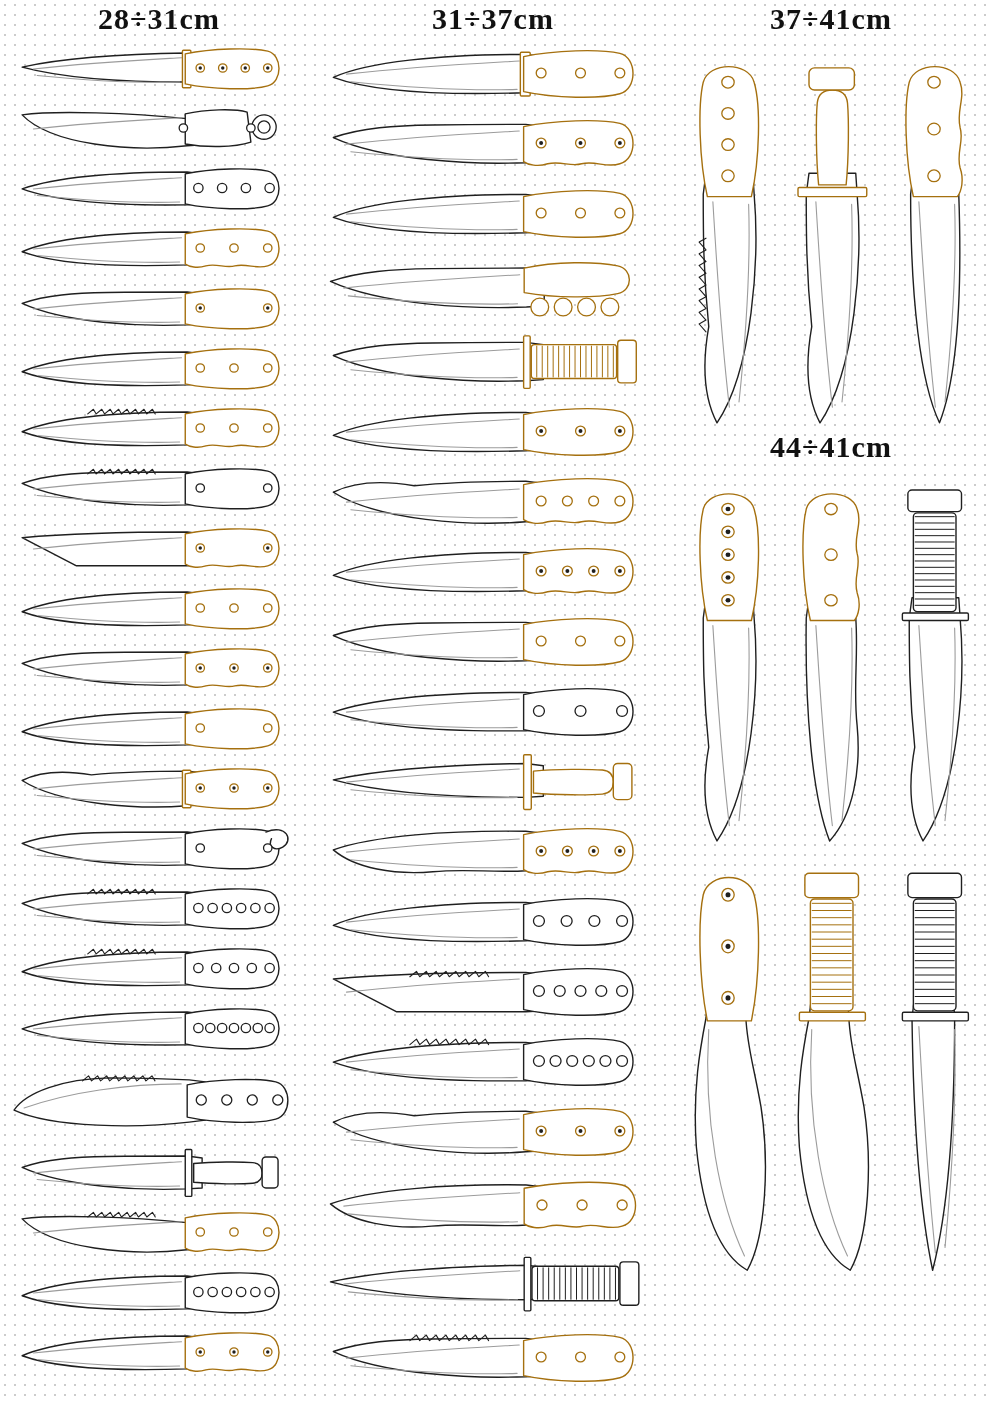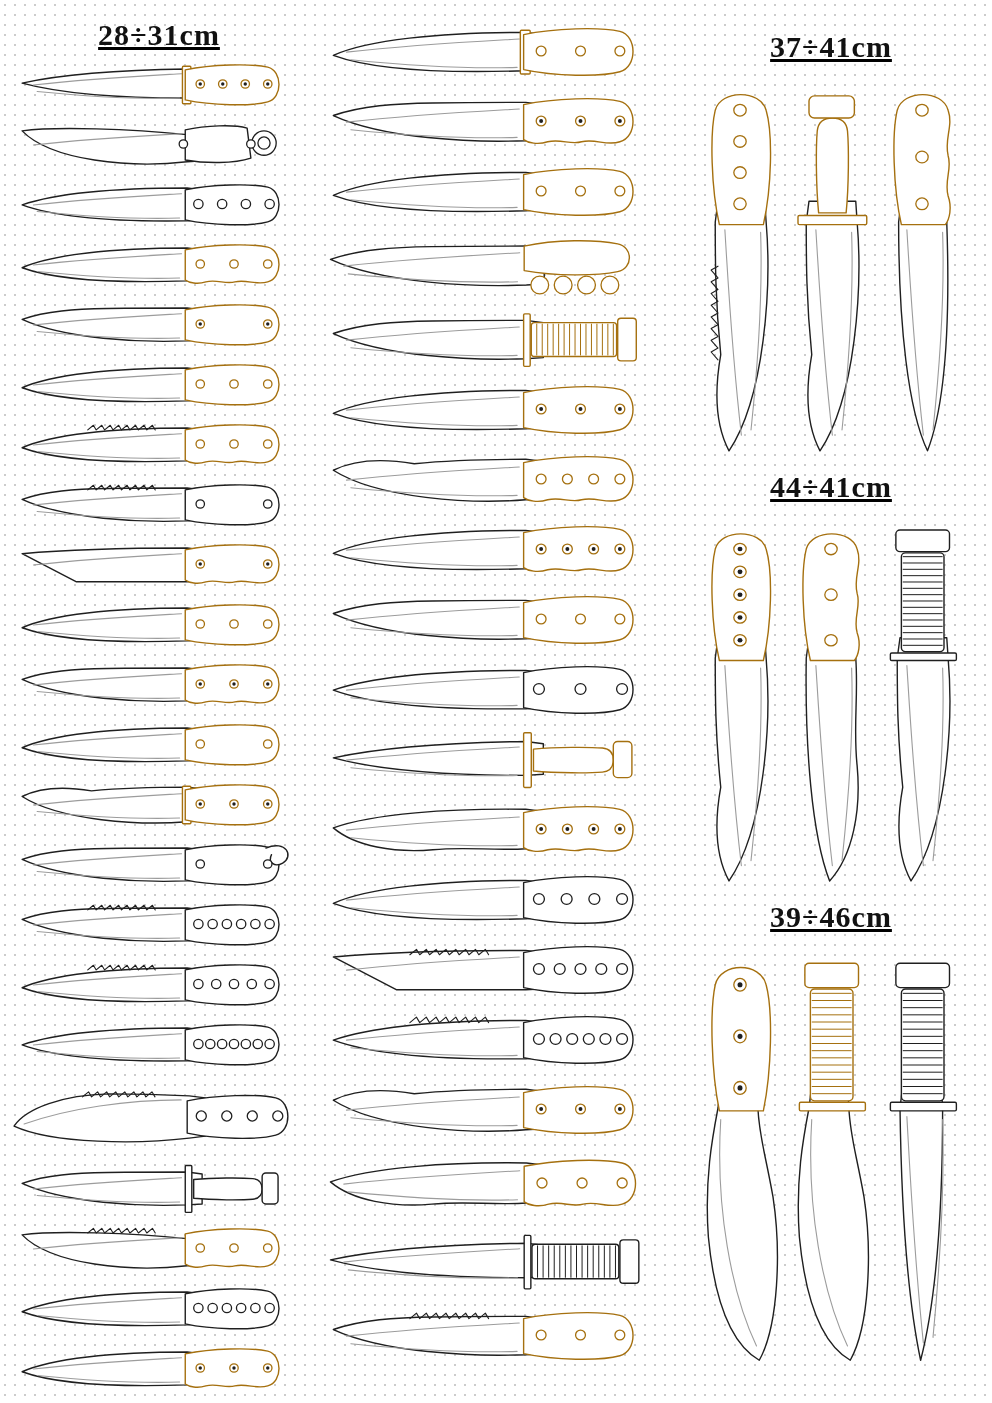--- a/index.html
+++ b/index.html
@@ -5,35 +5,35 @@
   html,body{margin:0;padding:0;background:#fff;}
   .page{
     position:relative;
     width:992px;height:1403px;
     background-color:#ffffff;
     background-image:radial-gradient(circle,#cccccc 1px,rgba(0,0,0,0) 1.1px);
     background-size:10px 10px;
     font-family:"Liberation Serif",serif;
     overflow:hidden;
   }
-  .col{position:absolute;top:16px;text-decoration:underline;}
+  .col{position:absolute;top:0;}
   .col1{left:8px;width:302px;}
   .col2{left:326px;width:334px;}
   .col3{left:678px;width:306px;}
   .hdr{
     margin:0;padding:2px 0 2px 0;
     text-align:center;
     font-size:30px;font-weight:bold;color:#111;
     height:34px;line-height:34px;
     letter-spacing:1px;
   }
   .rows{display:flex;flex-direction:column;}
   .knife-row{width:100%;}
   .knife-row svg{width:100%;height:100%;display:block;}
-  .vsec{margin:12px;}
+  .vsec{margin:0;}
   .vrow{display:flex;justify-content:space-between;align-items:flex-start;padding:0 6px;}
 </style>
 </head>
 <body>
 
 <div class="page">
 
   <div class="col col1">
     <h2 class="hdr">28÷31cm</h2>
     <div class="rows" id="c0">
@@ -352,20 +352,21 @@
               <circle cx="230" cy="32" r="1.8" stroke="none" fill="#1f1f1f" stroke-width="1.3" vector-effect="non-scaling-stroke"></circle>
               <circle cx="266" cy="32" r="4.5" stroke="#a5700f" fill="#fff" stroke-width="1.3" vector-effect="non-scaling-stroke"></circle>
               <circle cx="266" cy="32" r="1.8" stroke="none" fill="#1f1f1f" stroke-width="1.3" vector-effect="non-scaling-stroke"></circle>
             </g>
           </svg>
         </div>
       </div>
   </div>
 
   <div class="col col2">
+    <h2 class="hdr">31÷37cm</h2>
     <div class="rows" id="c1">
         <div class="knife-row" style="height: 70px;">
           <svg viewBox="0 0 300 64" preserveAspectRatio="xMidYMid meet">
             <g>
               <path d="M4 36 C35 22 100 15 180 15 L196 17 L196 49 L180 50 C120 52 45 51 4 36 Z" fill="#fff" stroke="#1f1f1f" stroke-width="1.4" stroke-linejoin="round" stroke-linecap="round" vector-effect="non-scaling-stroke"></path>
               <path d="M16 33 C80 26 140 23 174 21" fill="none" stroke="#9c9c9c" stroke-width="1.1" stroke-linejoin="round" stroke-linecap="round" vector-effect="non-scaling-stroke"></path>
               <path d="M20 40 C90 47 140 48 172 47" fill="none" stroke="#9c9c9c" stroke-width="1.1" stroke-linejoin="round" stroke-linecap="round" vector-effect="non-scaling-stroke"></path>
               <rect x="175" y="13" width="9" height="40" rx="1" stroke="#a5700f" fill="#fff" stroke-width="1.4" vector-effect="non-scaling-stroke"></rect>
               <path d="M178 17 C206 11 248 10 266 14 C282 18 282 47 266 51 C248 56 206 55 178 49 Z" fill="#fff" stroke="#a5700f" stroke-width="1.4" stroke-linejoin="round" stroke-linecap="round" vector-effect="non-scaling-stroke"></path>
               <circle cx="194" cy="32" r="4.5" stroke="#a5700f" fill="#fff" stroke-width="1.3" vector-effect="non-scaling-stroke"></circle>
@@ -760,21 +761,20 @@
               <line x1="245" y1="18" x2="245" y2="47" stroke="#1f1f1f" stroke-width="1" vector-effect="non-scaling-stroke"></line>
               <line x1="250" y1="18" x2="250" y2="47" stroke="#1f1f1f" stroke-width="1" vector-effect="non-scaling-stroke"></line>
               <line x1="255" y1="18" x2="255" y2="47" stroke="#1f1f1f" stroke-width="1" vector-effect="non-scaling-stroke"></line>
               <line x1="260" y1="18" x2="260" y2="47" stroke="#1f1f1f" stroke-width="1" vector-effect="non-scaling-stroke"></line>
               <rect x="264" y="13" width="17" height="39" rx="3" stroke="#1f1f1f" fill="#fff" stroke-width="1.4" vector-effect="non-scaling-stroke"></rect>
             </g>
           </svg>
         </div>
     </section>
     <section class="vsec">
-      <h2 class="hdr">39÷46cm</h2>
       <div class="vrow" id="vg2">
           <svg viewBox="0 0 88 430" width="88" height="430">
             <g transform="translate(0,430) rotate(-90) scale(1.4333 1.3750)">
               <path d="M4 46 C14 28 40 14 90 9 C130 6 160 12 180 16 L196 18 L196 44 L180 45 C160 46 150 50 118 56 C80 62 28 60 4 46 Z" fill="#fff" stroke="#1f1f1f" stroke-width="1.4" stroke-linejoin="round" stroke-linecap="round" vector-effect="non-scaling-stroke"></path>
               <path d="M14 44 C50 26 110 14 172 18" fill="none" stroke="#9c9c9c" stroke-width="1.1" stroke-linejoin="round" stroke-linecap="round" vector-effect="non-scaling-stroke"></path>
               <path d="M178 17 C206 11 248 10 266 14 C282 18 282 47 266 51 C248 56 206 55 178 49 Z" fill="#fff" stroke="#a5700f" stroke-width="1.4" stroke-linejoin="round" stroke-linecap="round" vector-effect="non-scaling-stroke"></path>
               <circle cx="194" cy="32" r="4.5" stroke="#a5700f" fill="#fff" stroke-width="1.3" vector-effect="non-scaling-stroke"></circle>
               <circle cx="194" cy="32" r="1.8" stroke="none" fill="#1f1f1f" stroke-width="1.3" vector-effect="non-scaling-stroke"></circle>
               <circle cx="230" cy="32" r="4.5" stroke="#a5700f" fill="#fff" stroke-width="1.3" vector-effect="non-scaling-stroke"></circle>
               <circle cx="230" cy="32" r="1.8" stroke="none" fill="#1f1f1f" stroke-width="1.3" vector-effect="non-scaling-stroke"></circle>

